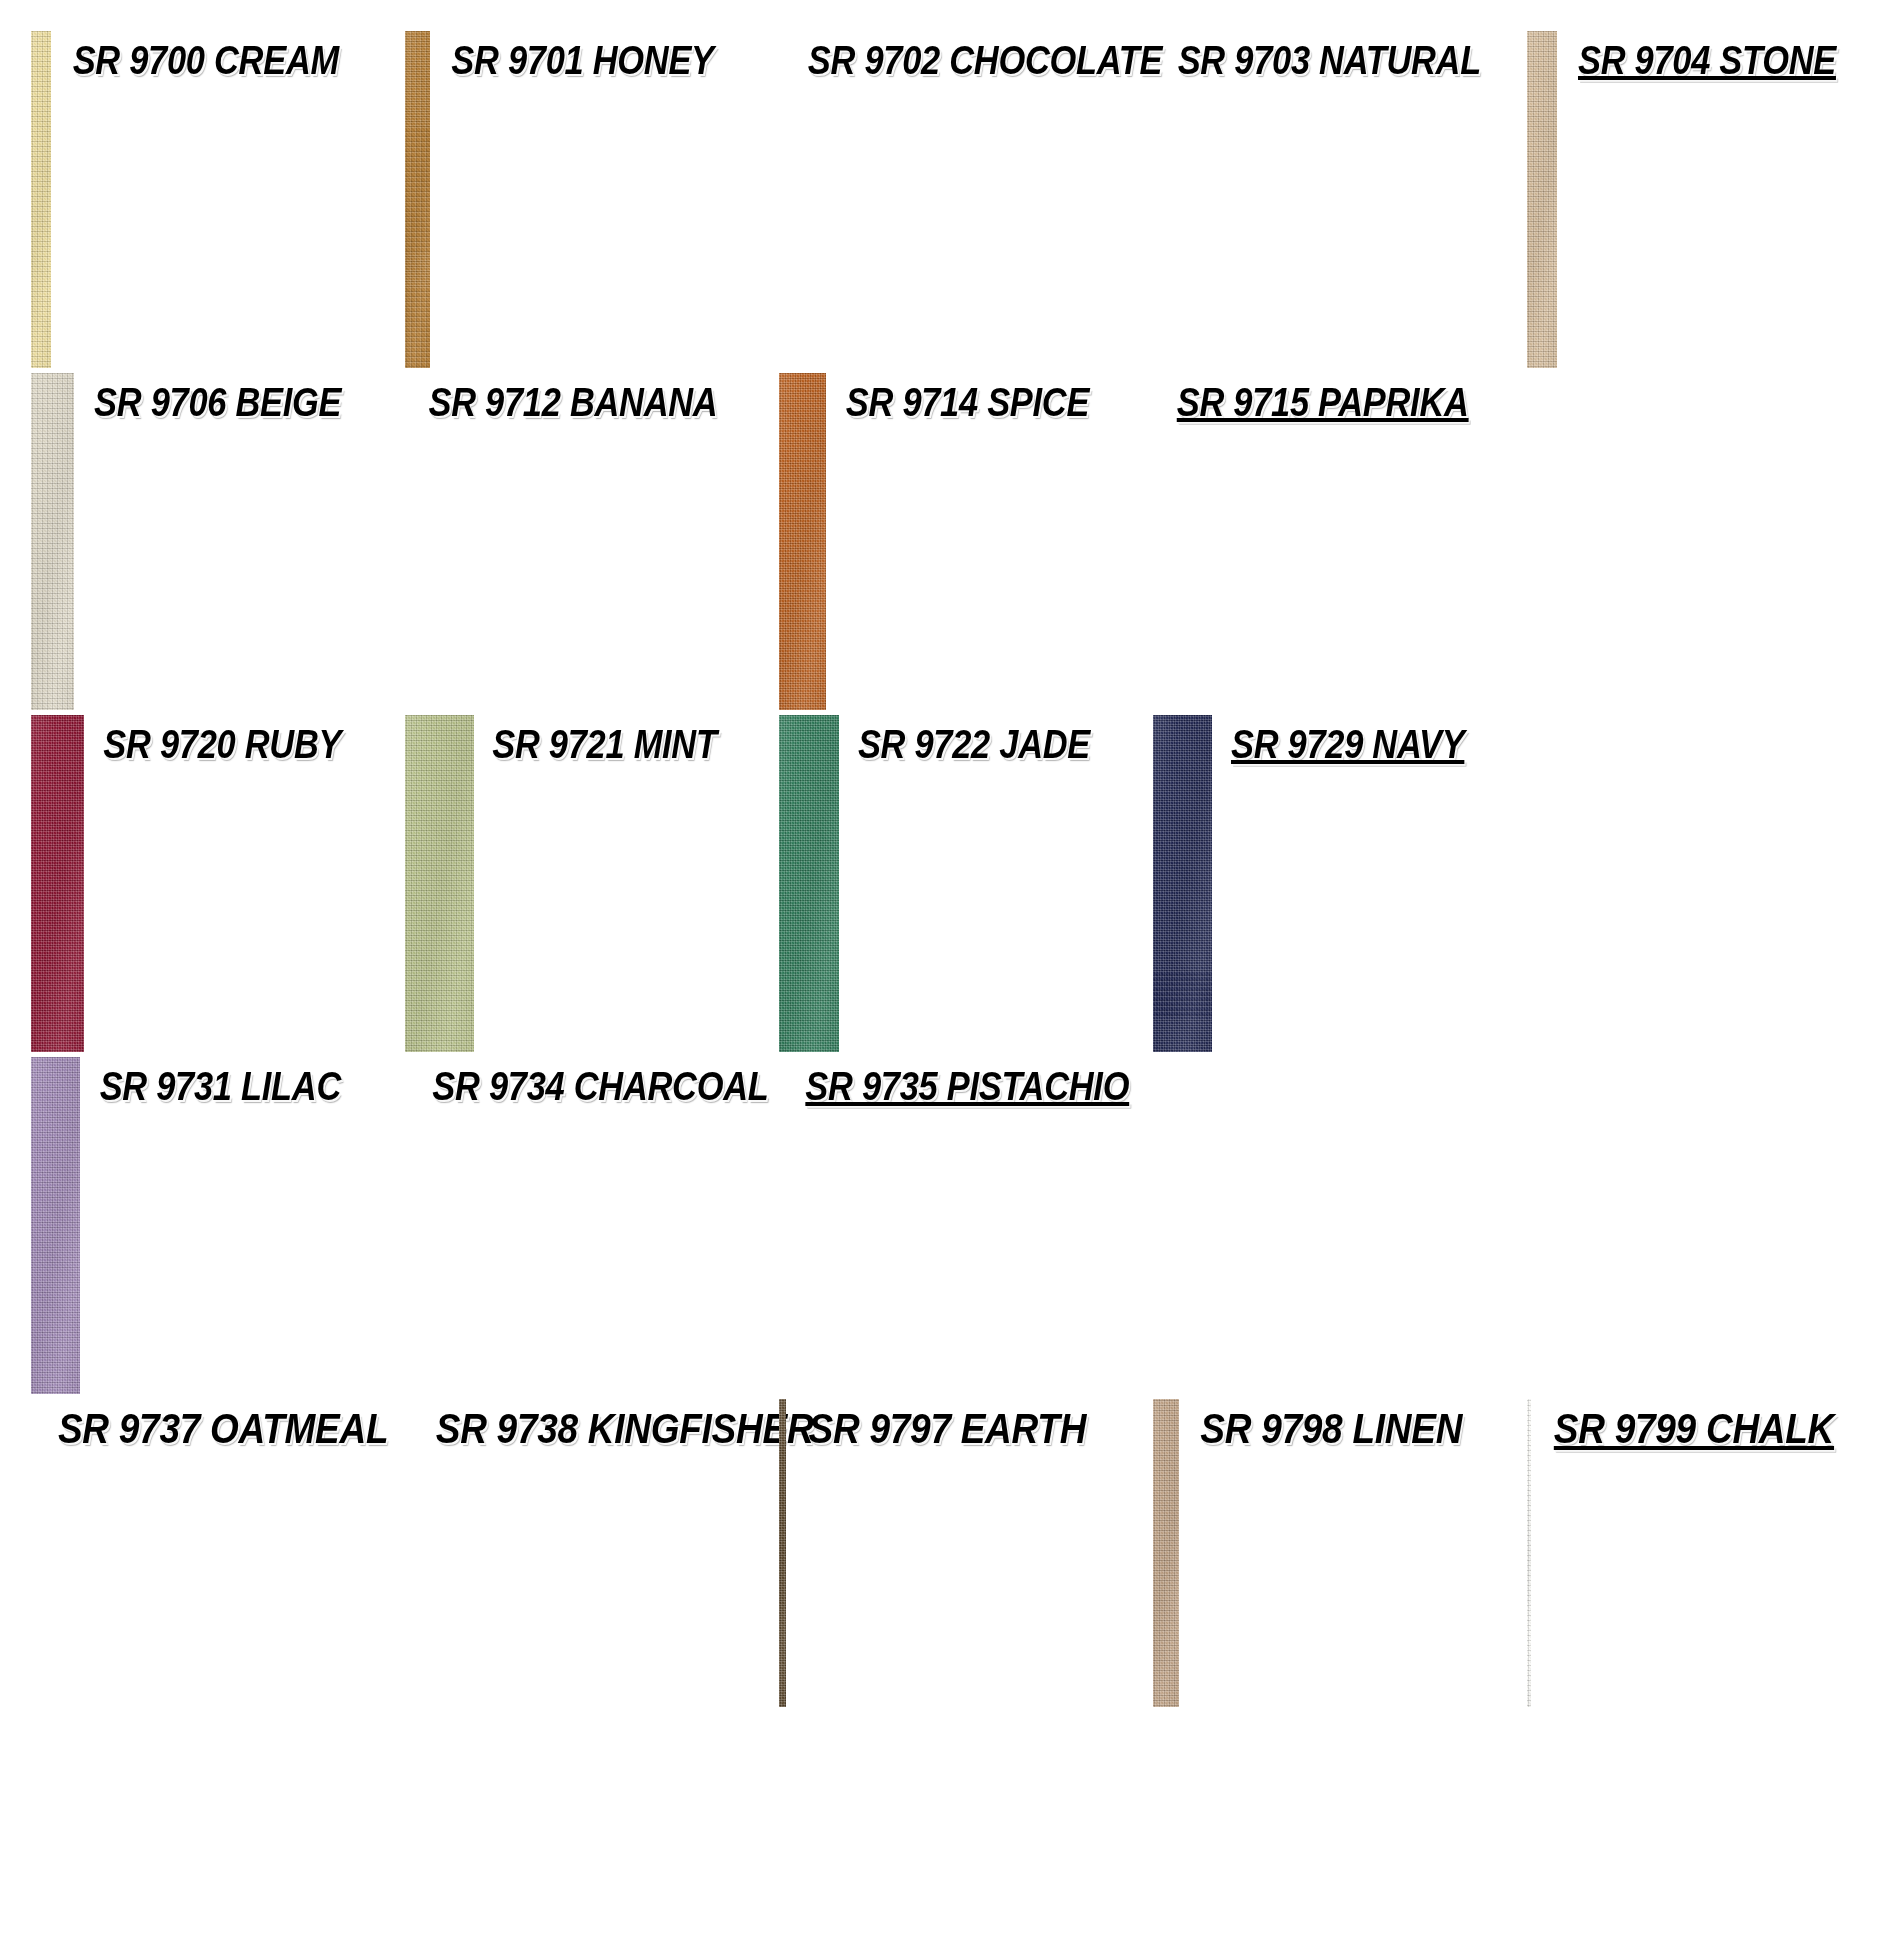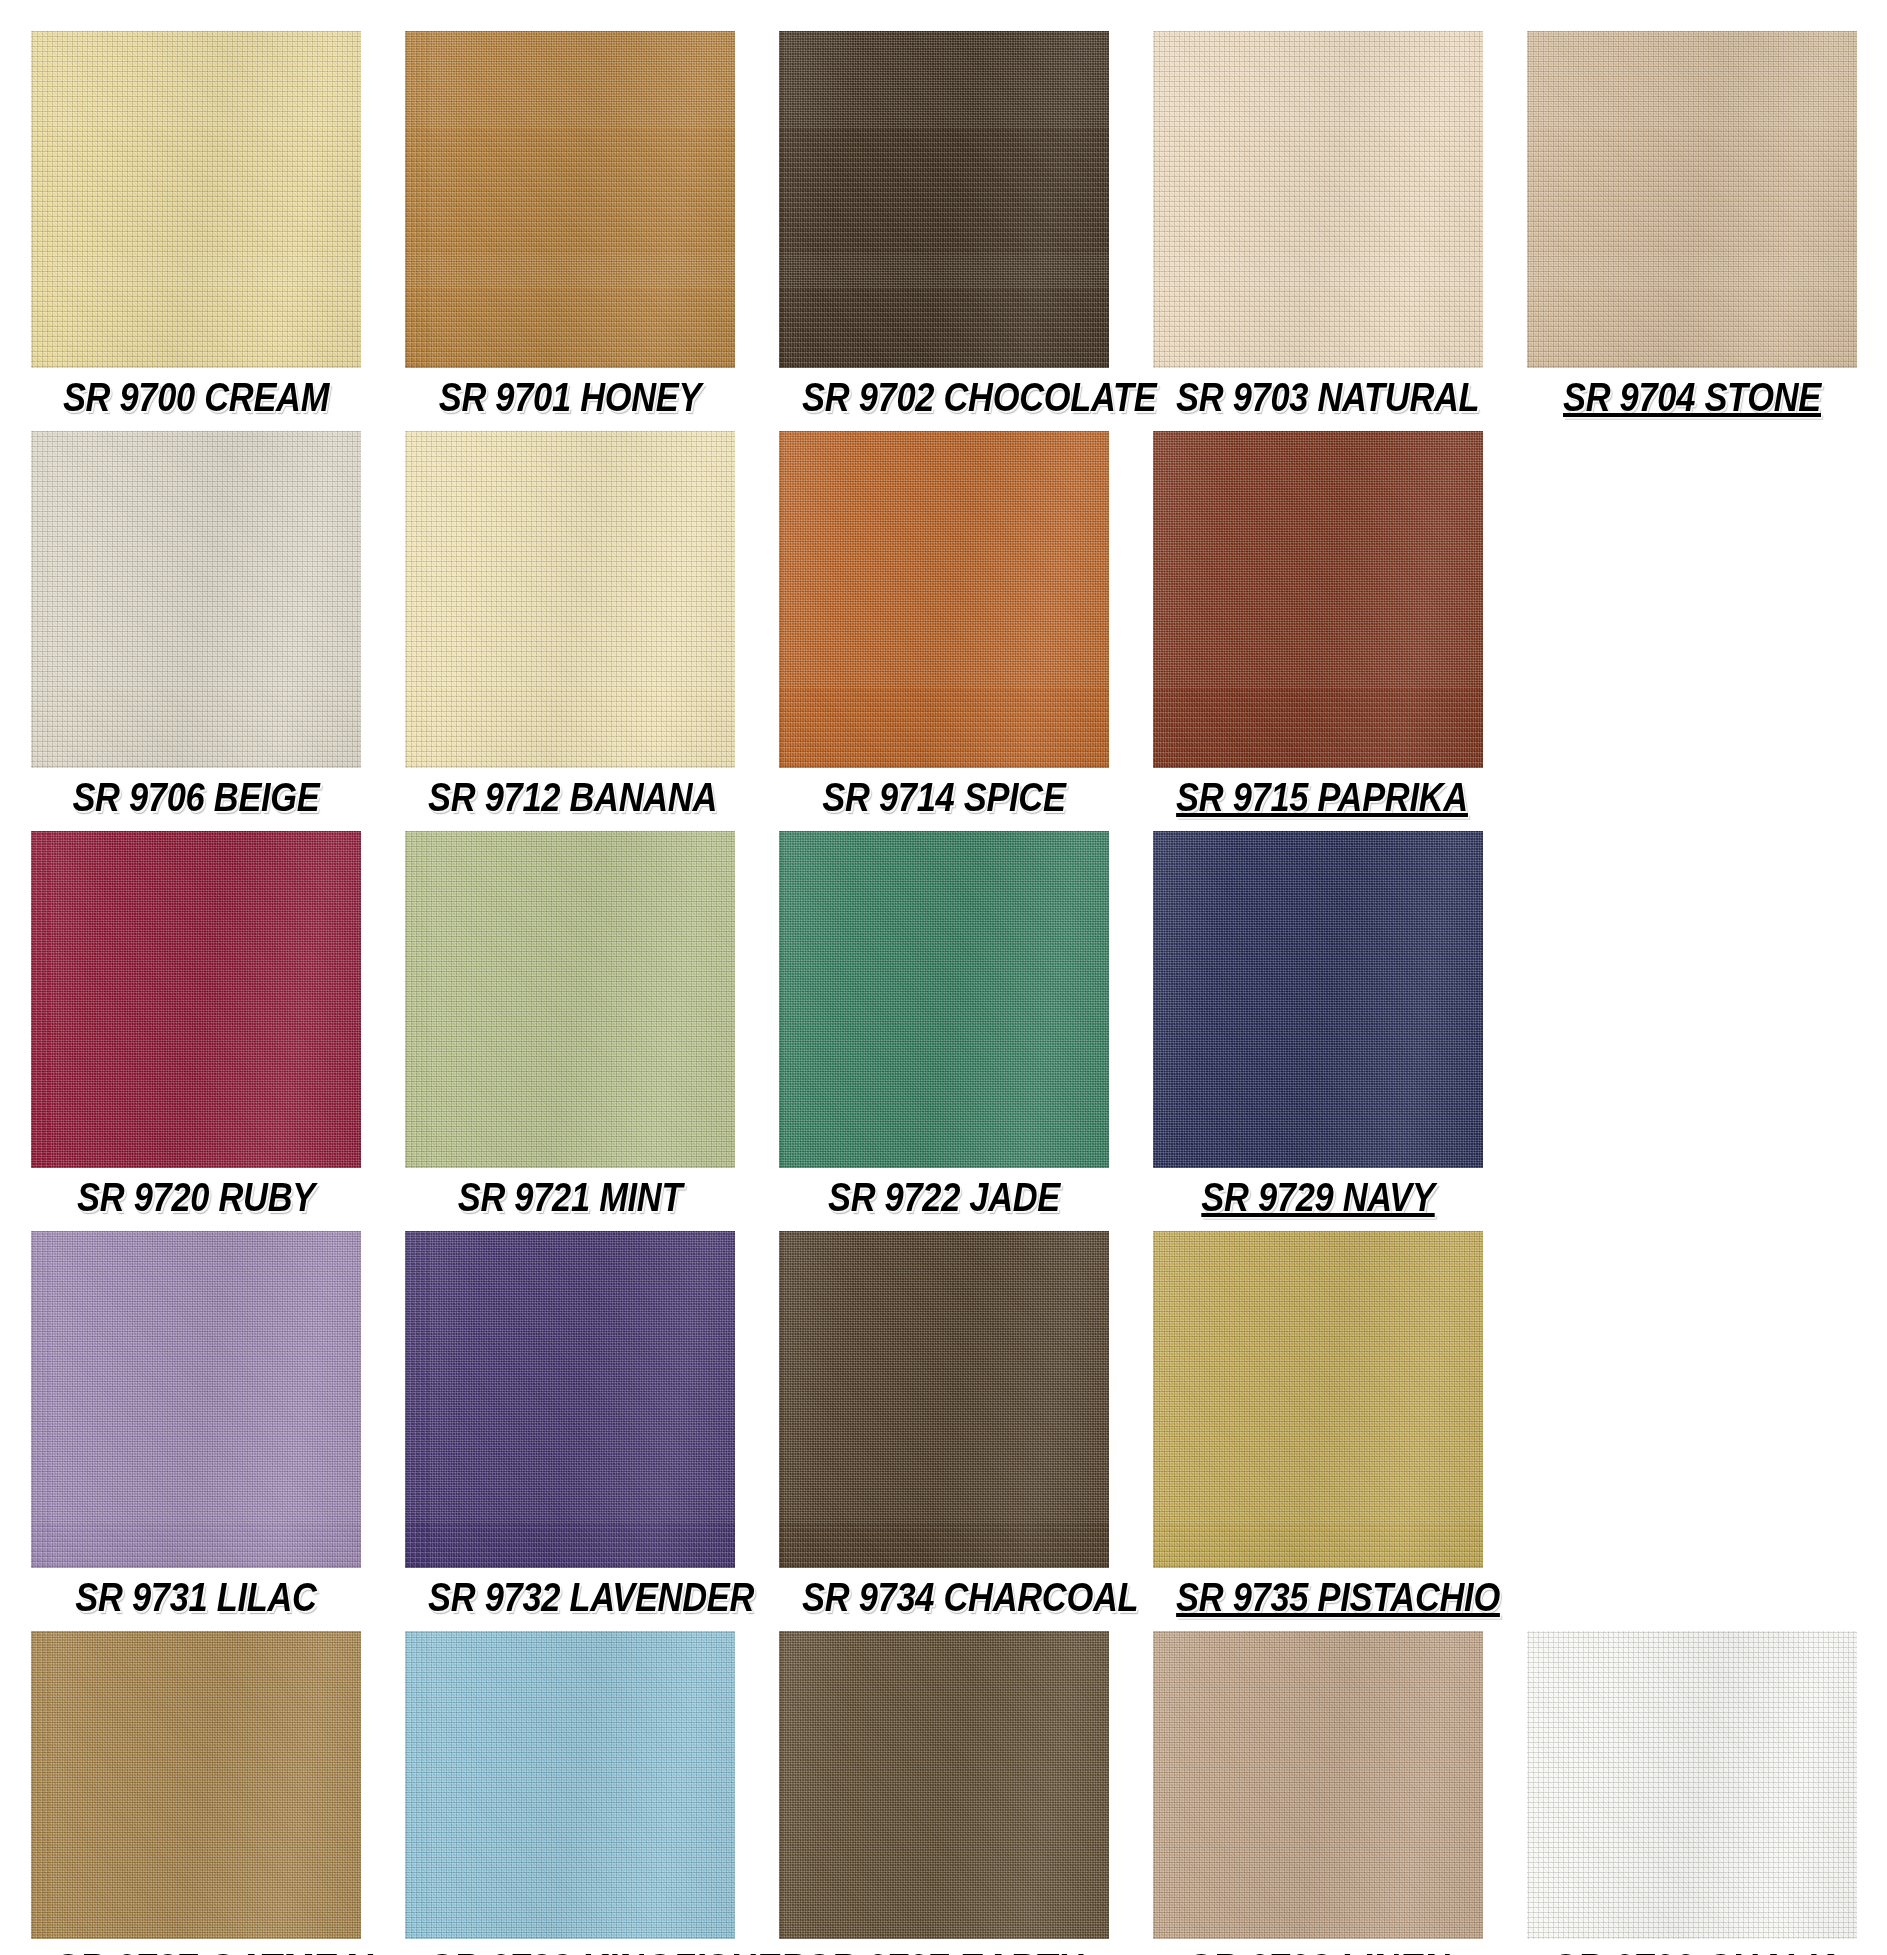--- a/index.html
+++ b/index.html
@@ -28,21 +28,21 @@
     display: flex;
     width: 1828px;
     margin-bottom: 5px;
   }
   .row:last-child { margin-bottom: 0; }
 
   .cell {
     width: 330px;
     margin-right: 44px;
     display: flex;
-    flex-direction: column;
+    flex-direction: row;
     align-items: stretch;
   }
   .cell:last-child { margin-right: 0; text-decoration: underline; }
 
   .swatch {
     width: 330px;
     height: 337px;
     position: relative;
     overflow: hidden;
   }
@@ -217,27 +217,20 @@
 
   <div class="row row-4">
     <div class="cell">
       <div class="swatch" style="background-color: rgb(157, 134, 180);">
           <div class="weave"></div>
           <div class="sheen"></div>
         </div>
       <div class="label">SR 9731 LILAC</div>
     </div>
     <div class="cell">
-      <div class="swatch" style="background-color: rgb(65, 48, 108);">
-          <div class="weave"></div>
-          <div class="sheen"></div>
-        </div>
-      <div class="label">SR 9732 LAVENDER</div>
-    </div>
-    <div class="cell">
       <div class="swatch" style="background-color: rgb(74, 55, 34);">
           <div class="weave"></div>
           <div class="sheen"></div>
         </div>
       <div class="label">SR 9734 CHARCOAL</div>
     </div>
     <div class="cell">
       <div class="swatch" style="background-color: rgb(194, 168, 79);">
           <div class="weave"></div>
           <div class="sheen"></div>

